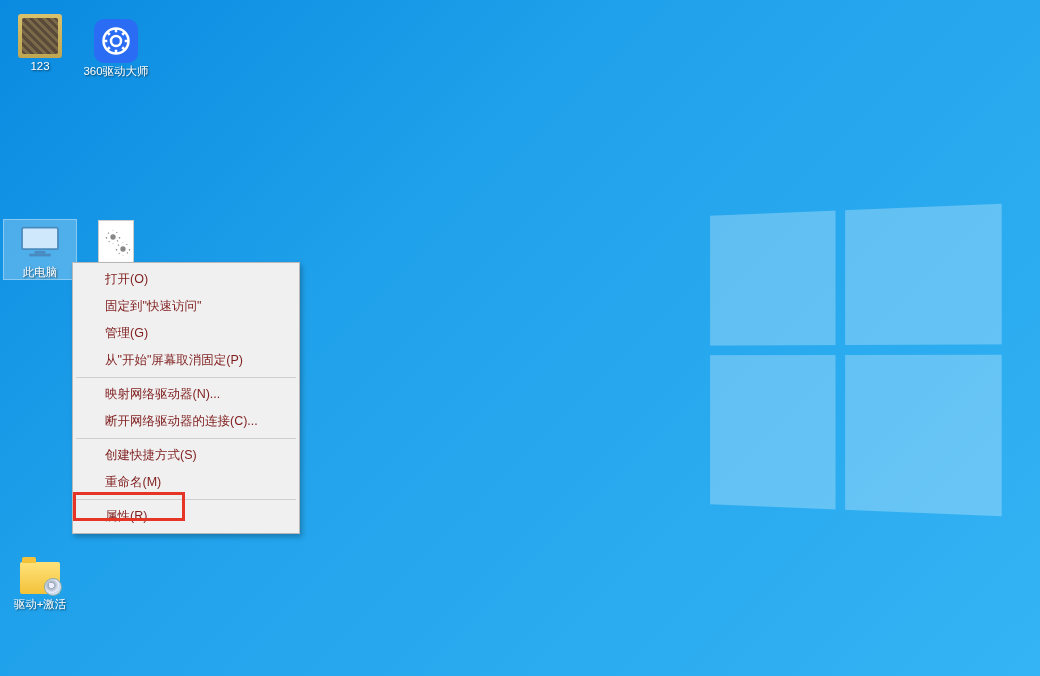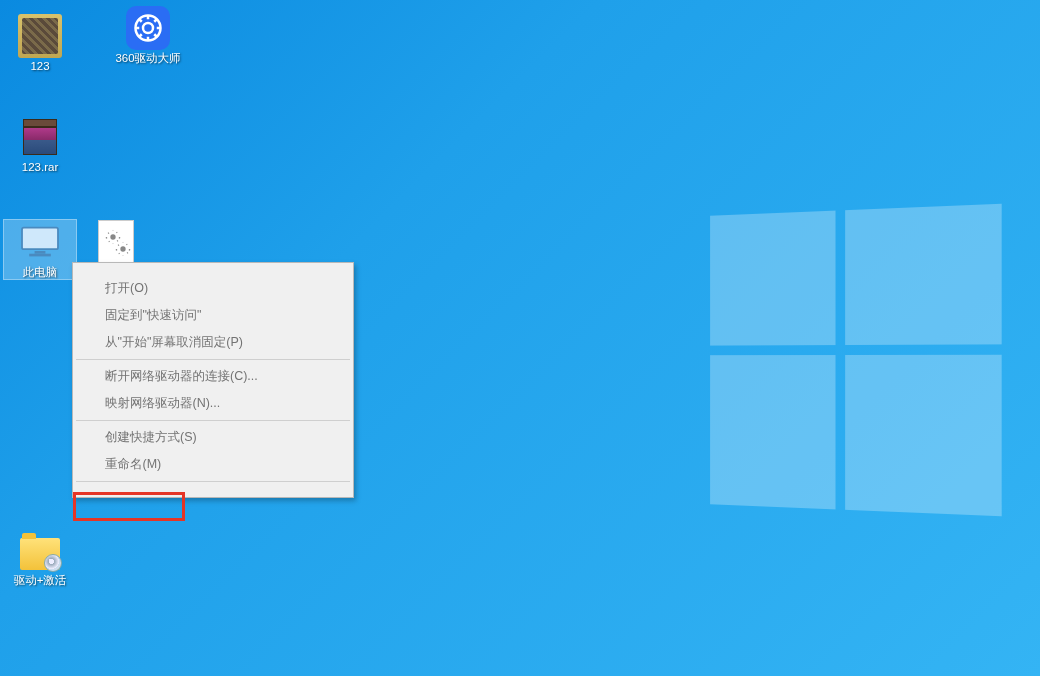--- a/index.html
+++ b/index.html
@@ -102,27 +102,27 @@
   .folder-yellow .disc{
     position:absolute; right:-2px; bottom:-2px; width:18px;height:18px;border-radius:50%;
     background: radial-gradient(circle at 40% 40%, #eef 20%, #9ab 21%, #eef 55%, #cde 56%);
     border:1px solid #8aa;
   }
   
   .context-menu {
     position:absolute;
     left: 72px;
     top: 262px;
-    width: 282px;
+    width: 228px;
     background: #f0f0f0;
     border: 1px solid #b8b8b8;
     box-shadow: 2px 3px 5px rgba(0,0,0,0.25);
-    padding: 12px 2px;
+    padding: 3px 2px;
     font-size: 12.5px;
-    color: #737373;
+    color: #7f1d1d;
   }
   .context-menu .item {
     padding: 5px 10px 5px 30px;
     white-space: nowrap;
     cursor: default;
   }
   .context-menu hr {
     border: none;
     border-top: 1px solid #cfcfcf;
     margin: 3px 1px;
@@ -146,38 +146,31 @@
     <div></div>
       <div></div>
       <div></div>
       <div></div>
   </div>
 
   <div class="icon" style="left:4px; top:14px;">
     <div class="glyph folder-123"></div>
     <div class="label">123</div>
   </div>
-  <div class="icon" style="left:80px; top:6px;margin-left:32px;">
+  <div class="icon" style="left:80px; top:19px;">
     <div class="glyph drv360">
       <svg viewBox="0 0 24 24">
           <circle cx="12" cy="12" r="10" fill="none" stroke="#fff" stroke-width="2"></circle>
           <circle cx="12" cy="12" r="4" fill="none" stroke="#fff" stroke-width="2"></circle>
           <path d="M12 2v3M12 19v3M2 12h3M19 12h3M5 5l2 2M17 17l2 2M5 19l2-2M17 7l2-2" stroke="#fff" stroke-width="2"></path>
         </svg>
     </div>
     <div class="label">360驱动大师</div>
   </div>
 
-  <div class="icon" style="left:4px; top:115px;">
-    <div class="glyph rar-icon">
-      <div class="rar-top"></div>
-        <div class="rar-body"></div>
-    </div>
-    <div class="label">123.rar</div>
-  </div>
 
   <div class="icon selected" style="left:4px; top:220px;">
     <div class="glyph thispc">
       <svg viewBox="0 0 48 40">
           <rect x="4" y="4" width="40" height="24" rx="2" fill="#cfe8fb" stroke="#4a8abf" stroke-width="2"></rect>
           <rect x="18" y="30" width="12" height="3" fill="#4a8abf"></rect>
           <rect x="12" y="33" width="24" height="3" fill="#4a8abf"></rect>
         </svg>
     </div>
     <div class="label">此电脑</div>
@@ -191,37 +184,39 @@
         <div class="gear g2"><svg viewBox="0 0 24 24">
               <path d="M12 8a4 4 0 100 8 4 4 0 000-8zm9 4l2 .5-.5 2-2-.5.5-2zm-18 0l-2 .5.5 2 2-.5-.5-2zM12 1l.5 2-1 0 .5-2zm0 22l.5-2h-1l.5 2zM5 5l1.5 1.5-1 1L4 6l1-1zm14 14l-1.5-1.5 1-1L20 18l-1 1zM5 19l1.5-1.5 1 1L6 20l-1-1zm14-14l-1.5 1.5-1-1L18 4l1 1z"></path>
             </svg></div>
       </div>
     </div>
     <div class="label"></div>
   </div>
 
 
 
-  <div class="icon" style="left:4px; top:528px;">
+  <div class="icon" style="left:4px; top:552px;">
     <div class="glyph">
       <div class="folder-yellow">
           <div class="disc"></div>
         </div>
     </div>
     <div class="label">驱动+激活</div>
   </div>
 
   <div class="context-menu">
     <div class="item">打开(O)</div>
     <div class="item">固定到"快速访问"</div>
+    <div class="item">管理(G)</div>
     <div class="item">从"开始"屏幕取消固定(P)</div>
     <hr>
+    <div class="item">映射网络驱动器(N)...</div>
     <div class="item">断开网络驱动器的连接(C)...</div>
-    <div class="item">映射网络驱动器(N)...</div>
     <hr>
     <div class="item">创建快捷方式(S)</div>
     <div class="item">重命名(M)</div>
     <hr>
+    <div class="item">属性(R)</div>
   </div>
 
   <div class="highlight-box"></div>
 
 </div>
 
 </body></html>

